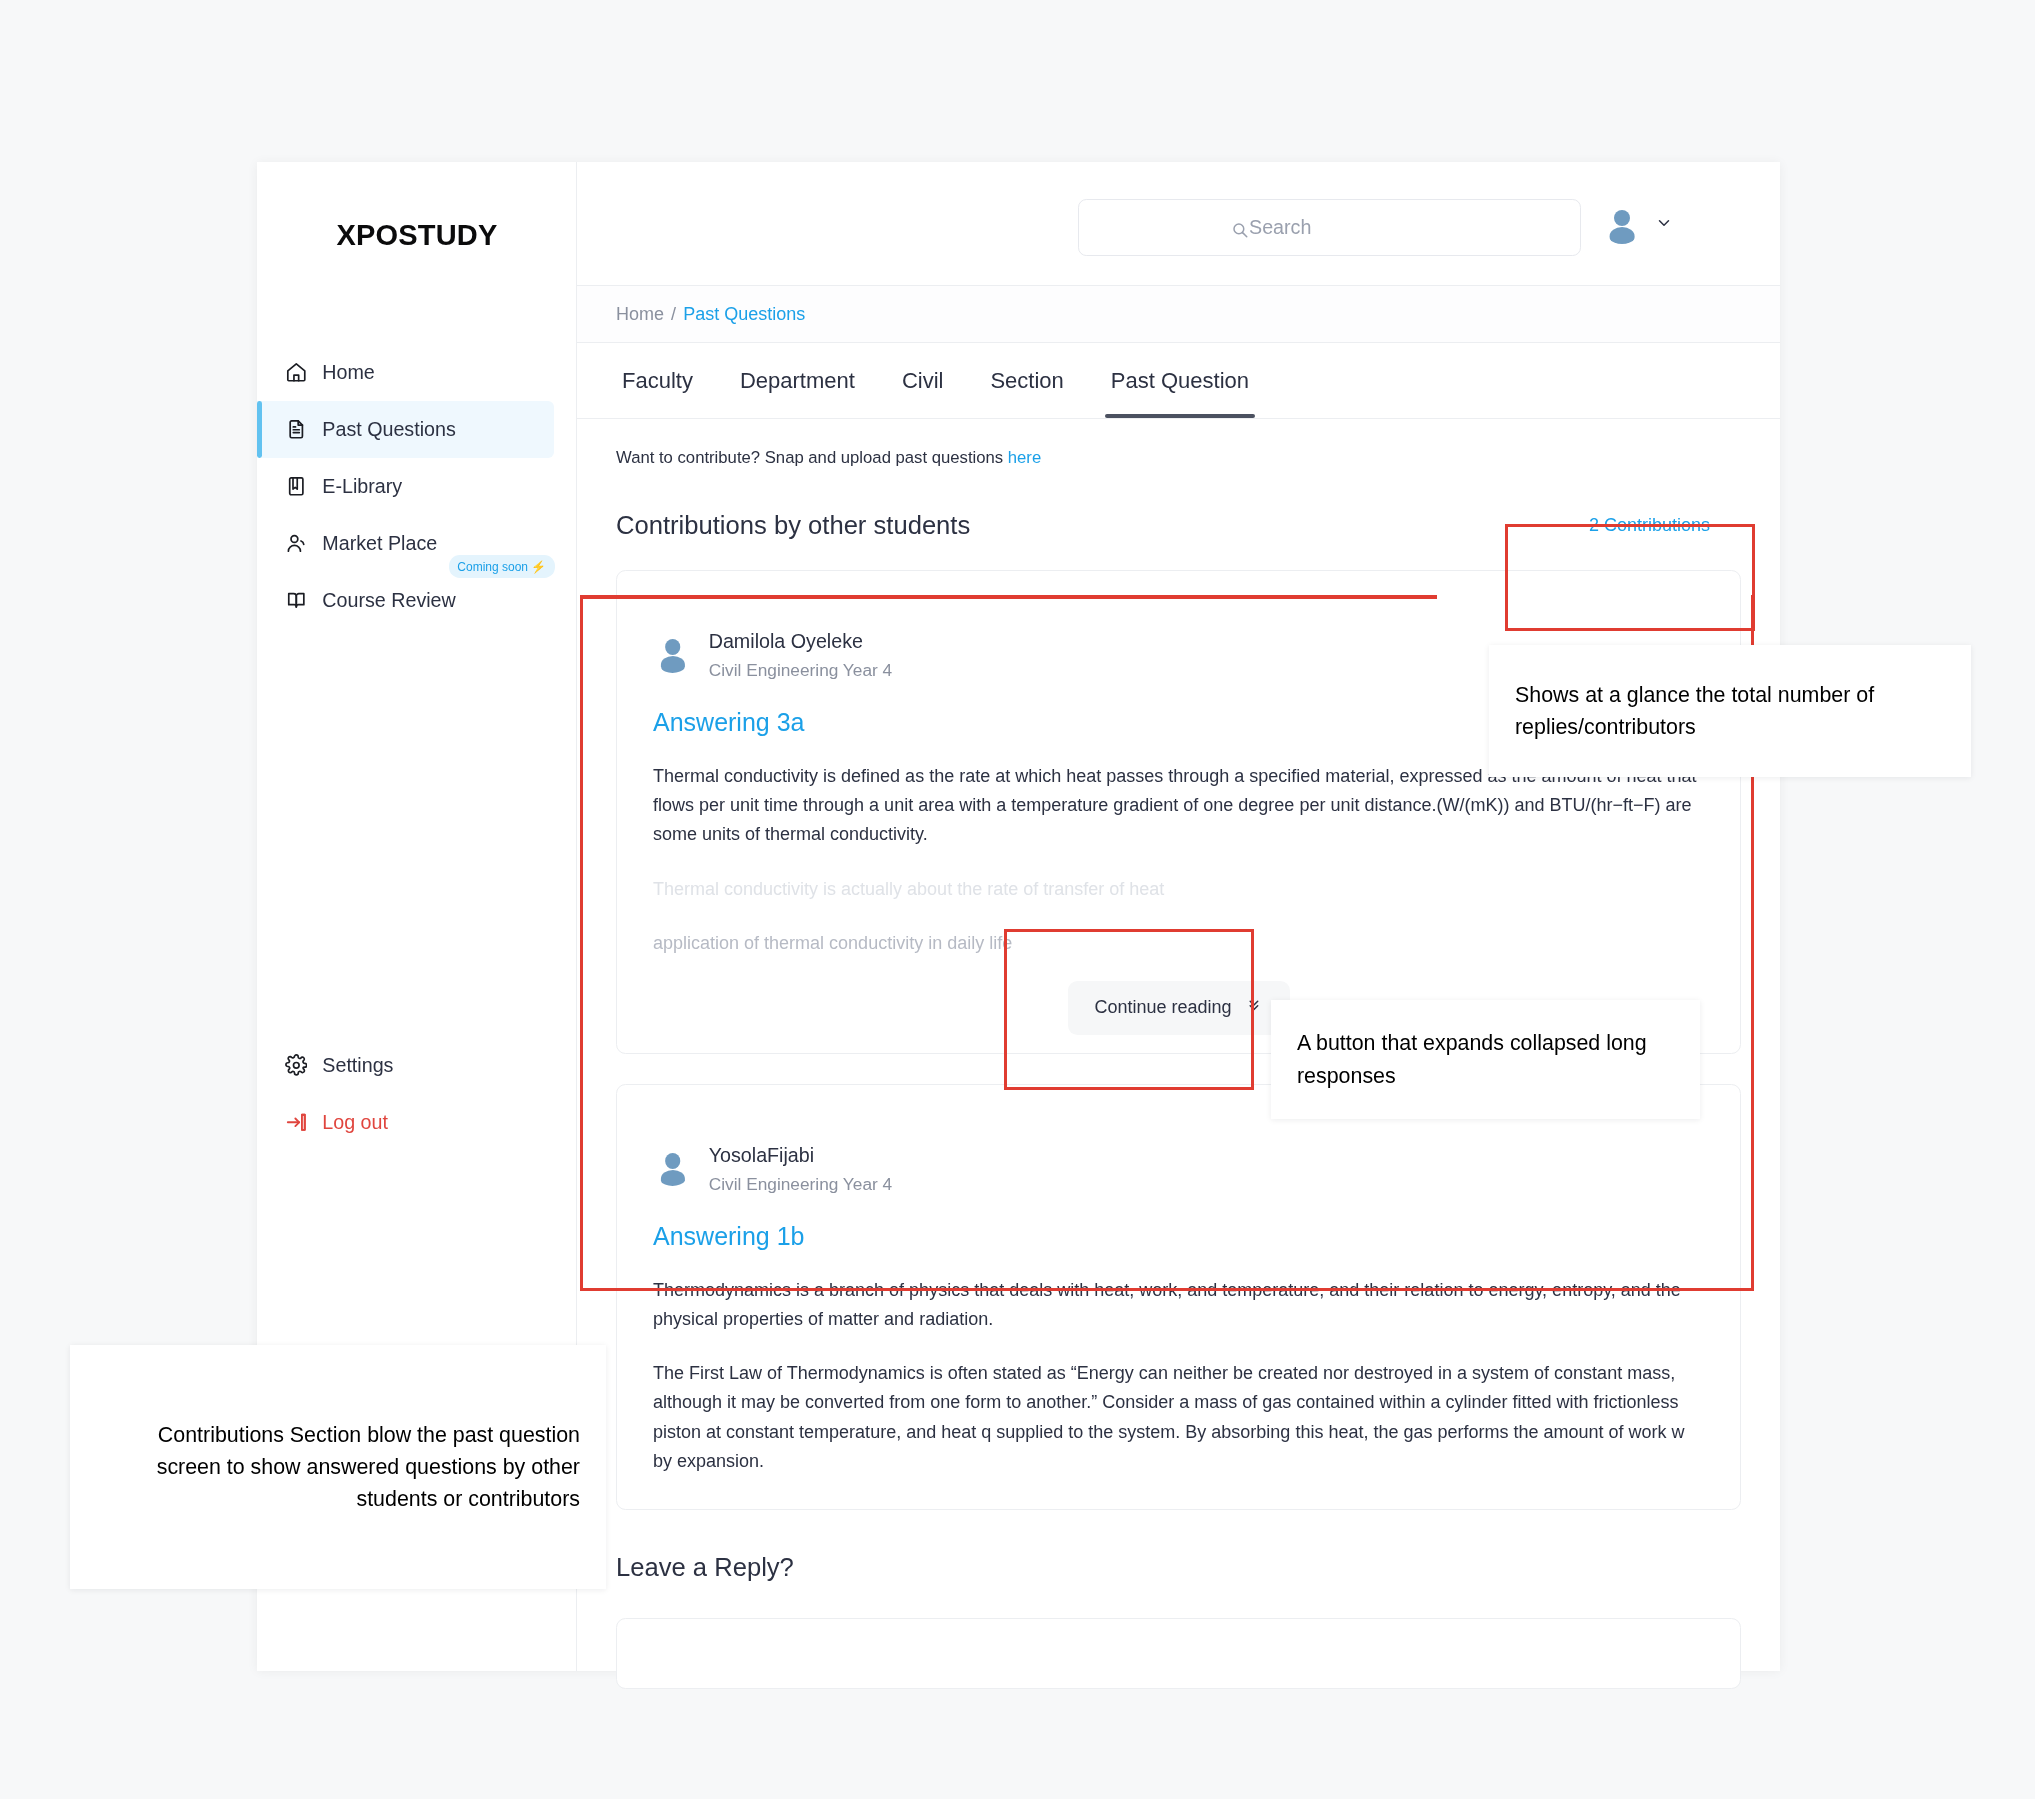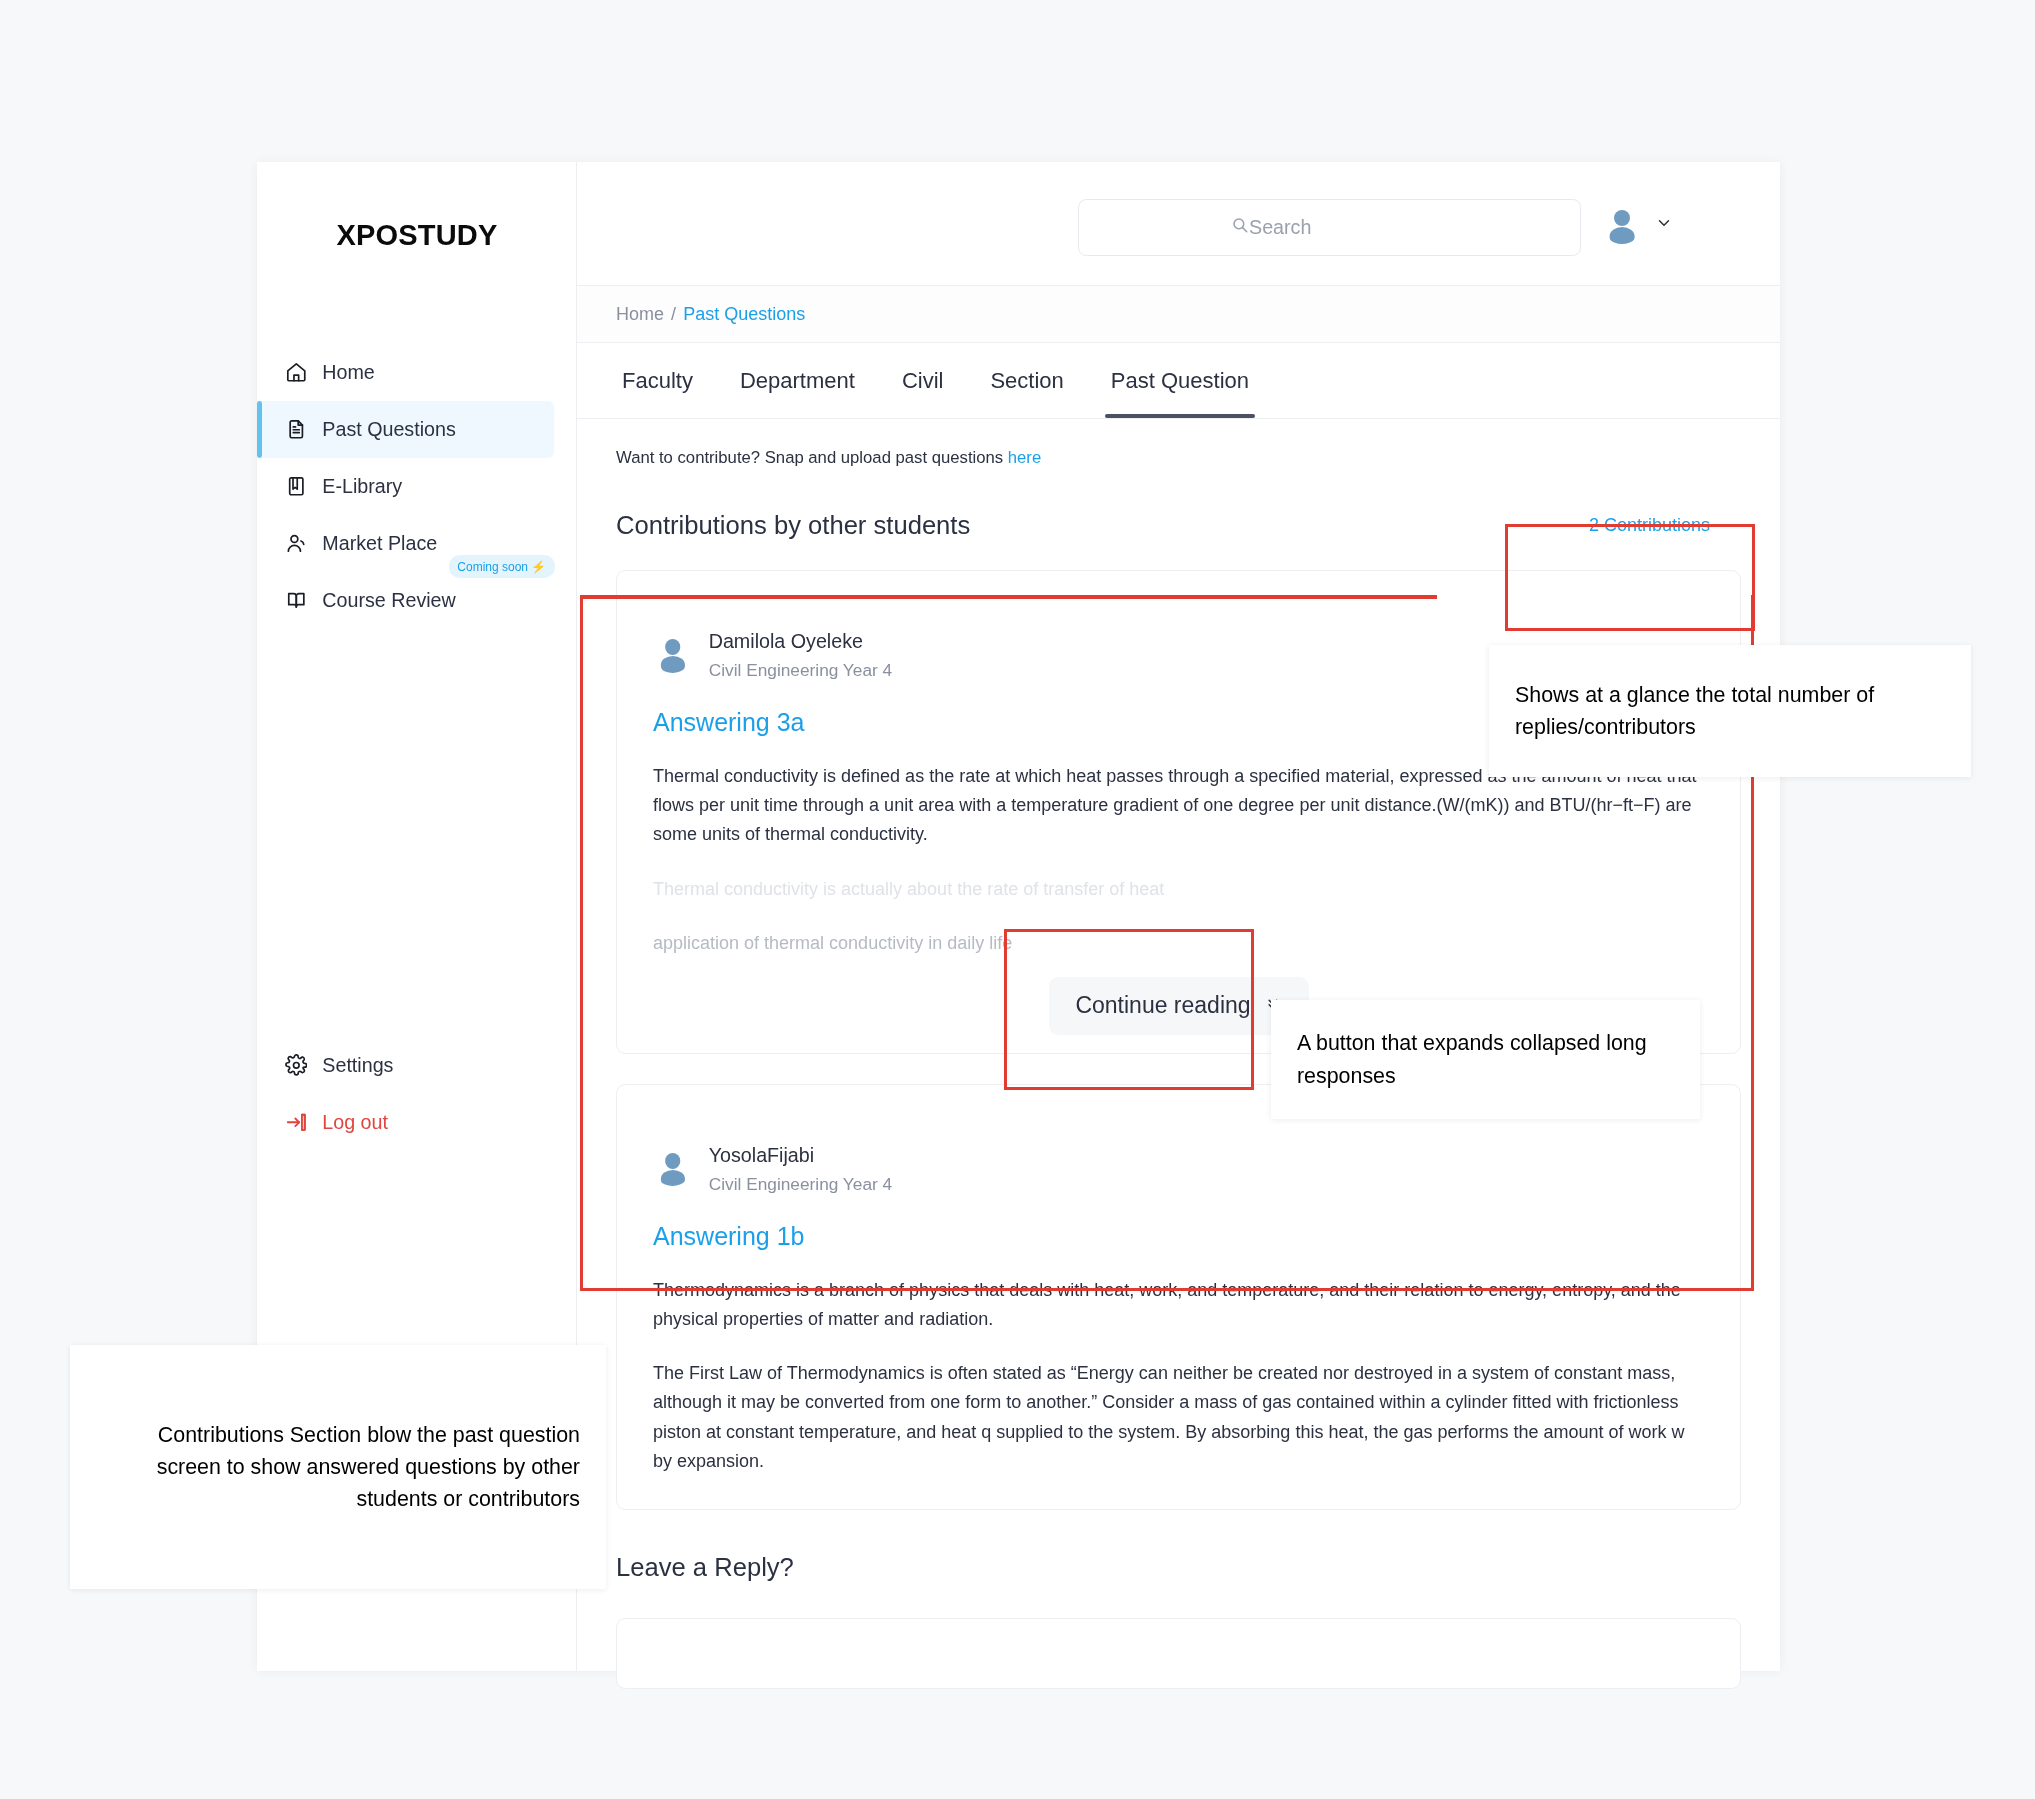--- a/index.html
+++ b/index.html
@@ -75,21 +75,21 @@
     border-bottom: 0.6px solid #eceef1;
     background: #fff;
   }
   #search-box {
     position: absolute; left: 501px; top: 37px;
     width: 503px; height: 57px;
     border: 0.6px solid #e7e9ee; border-radius: 8.3px;
     display: flex; align-items: center; justify-content: center;
     background: #fff;
   }
-  #search-inner { display: flex; align-items: flex-start; gap: 0; }
+  #search-inner { display: flex; align-items: flex-end; gap: 0; }
   .mag { width: 18px; height: 18px; }
   #search-input {
     border: none; outline: none; background: transparent;
     font-family: "Liberation Sans", sans-serif;
     font-size: 19.7px; color: #9aa0ae; width: 179px;
   }
   #search-input::placeholder { color: #9aa0ae; }
   #profile {
     position: absolute; left: 1025px; top: 42px;
     display: flex; align-items: center; gap: 13px; cursor: pointer;
@@ -174,21 +174,21 @@
 
   #continue-wrap {
     position: absolute; left: 50%; transform: translateX(-50%);
     bottom: 18px;
   }
   #continue-btn {
     display: flex; align-items: center; gap: 13px;
     background: #f6f7f8; border: none; border-radius: 9.5px;
     padding: 15.5px 27px; cursor: pointer;
     font-family: "Liberation Sans", sans-serif;
-    font-size: 23px; color: #2c3142; text-align: right;
+    font-size: 18px; color: #2c3142; text-align: right;
   }
 
   
   #leave-reply {
     padding: 13px 39px 0 39px;
     font-size: 25.6px; color: #2c3142;
   }
   #reply-box {
     margin: 36px 39px 0 39px; height: 71px;
     border: 0.6px solid #eceef1; border-radius: 9.5px;

